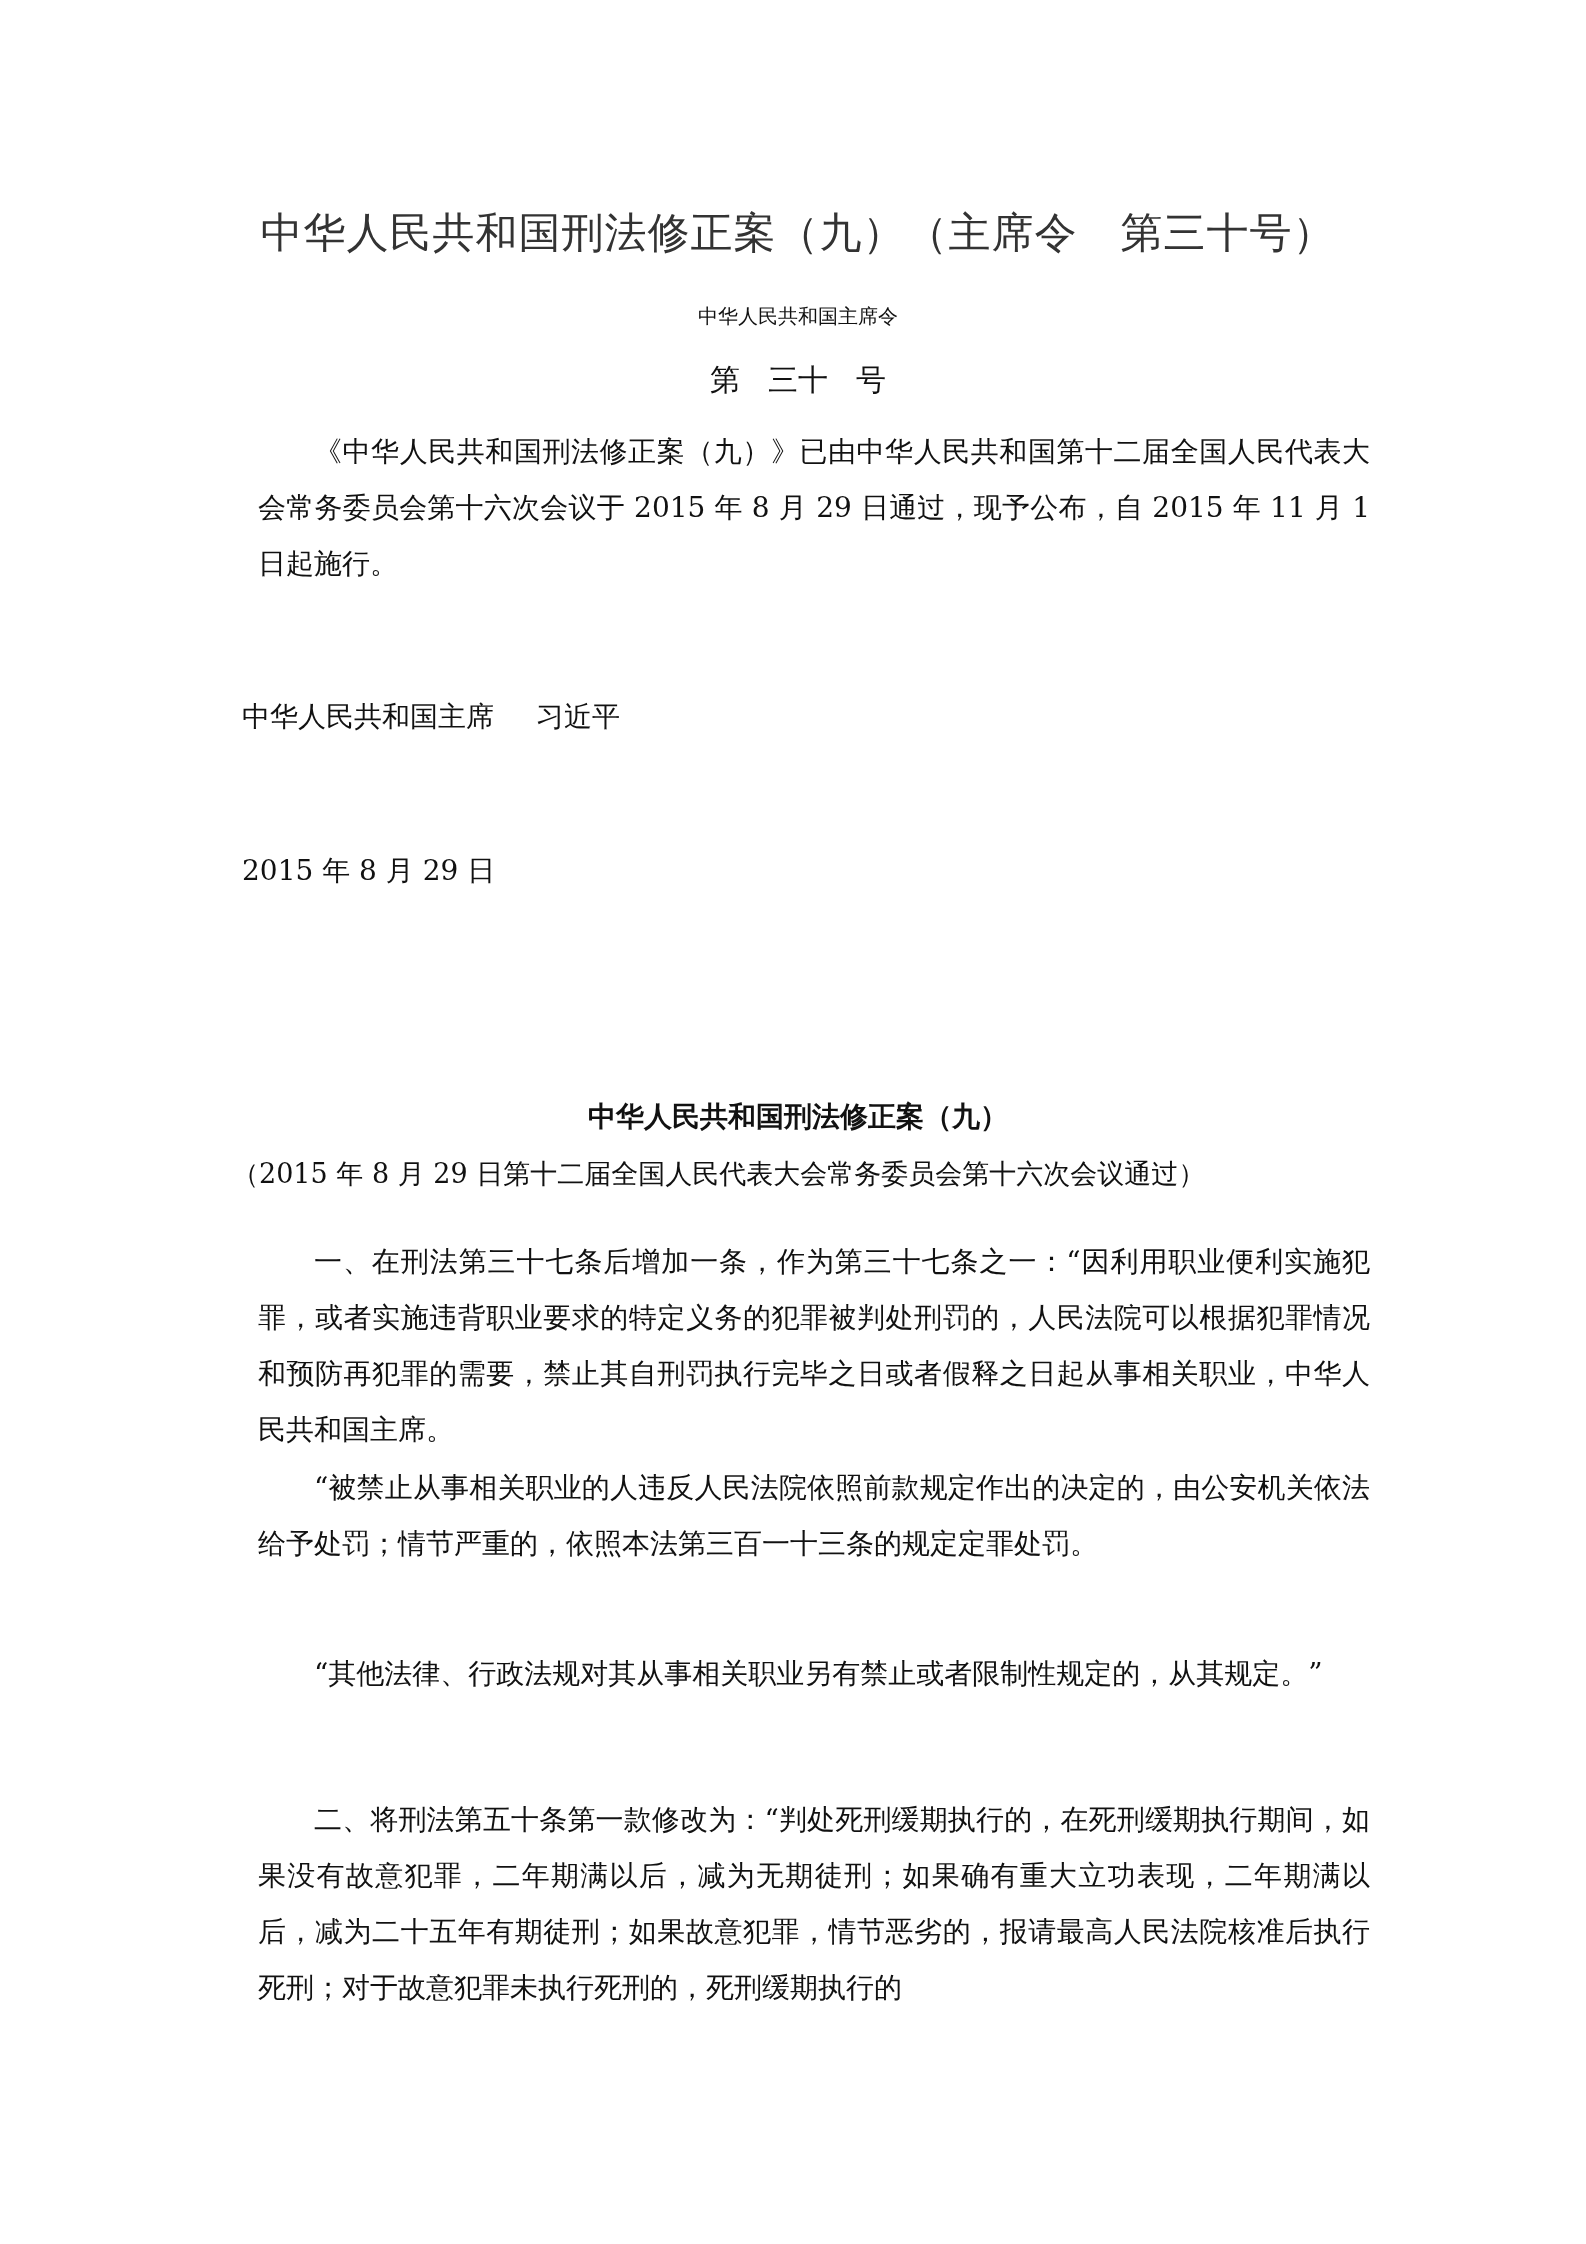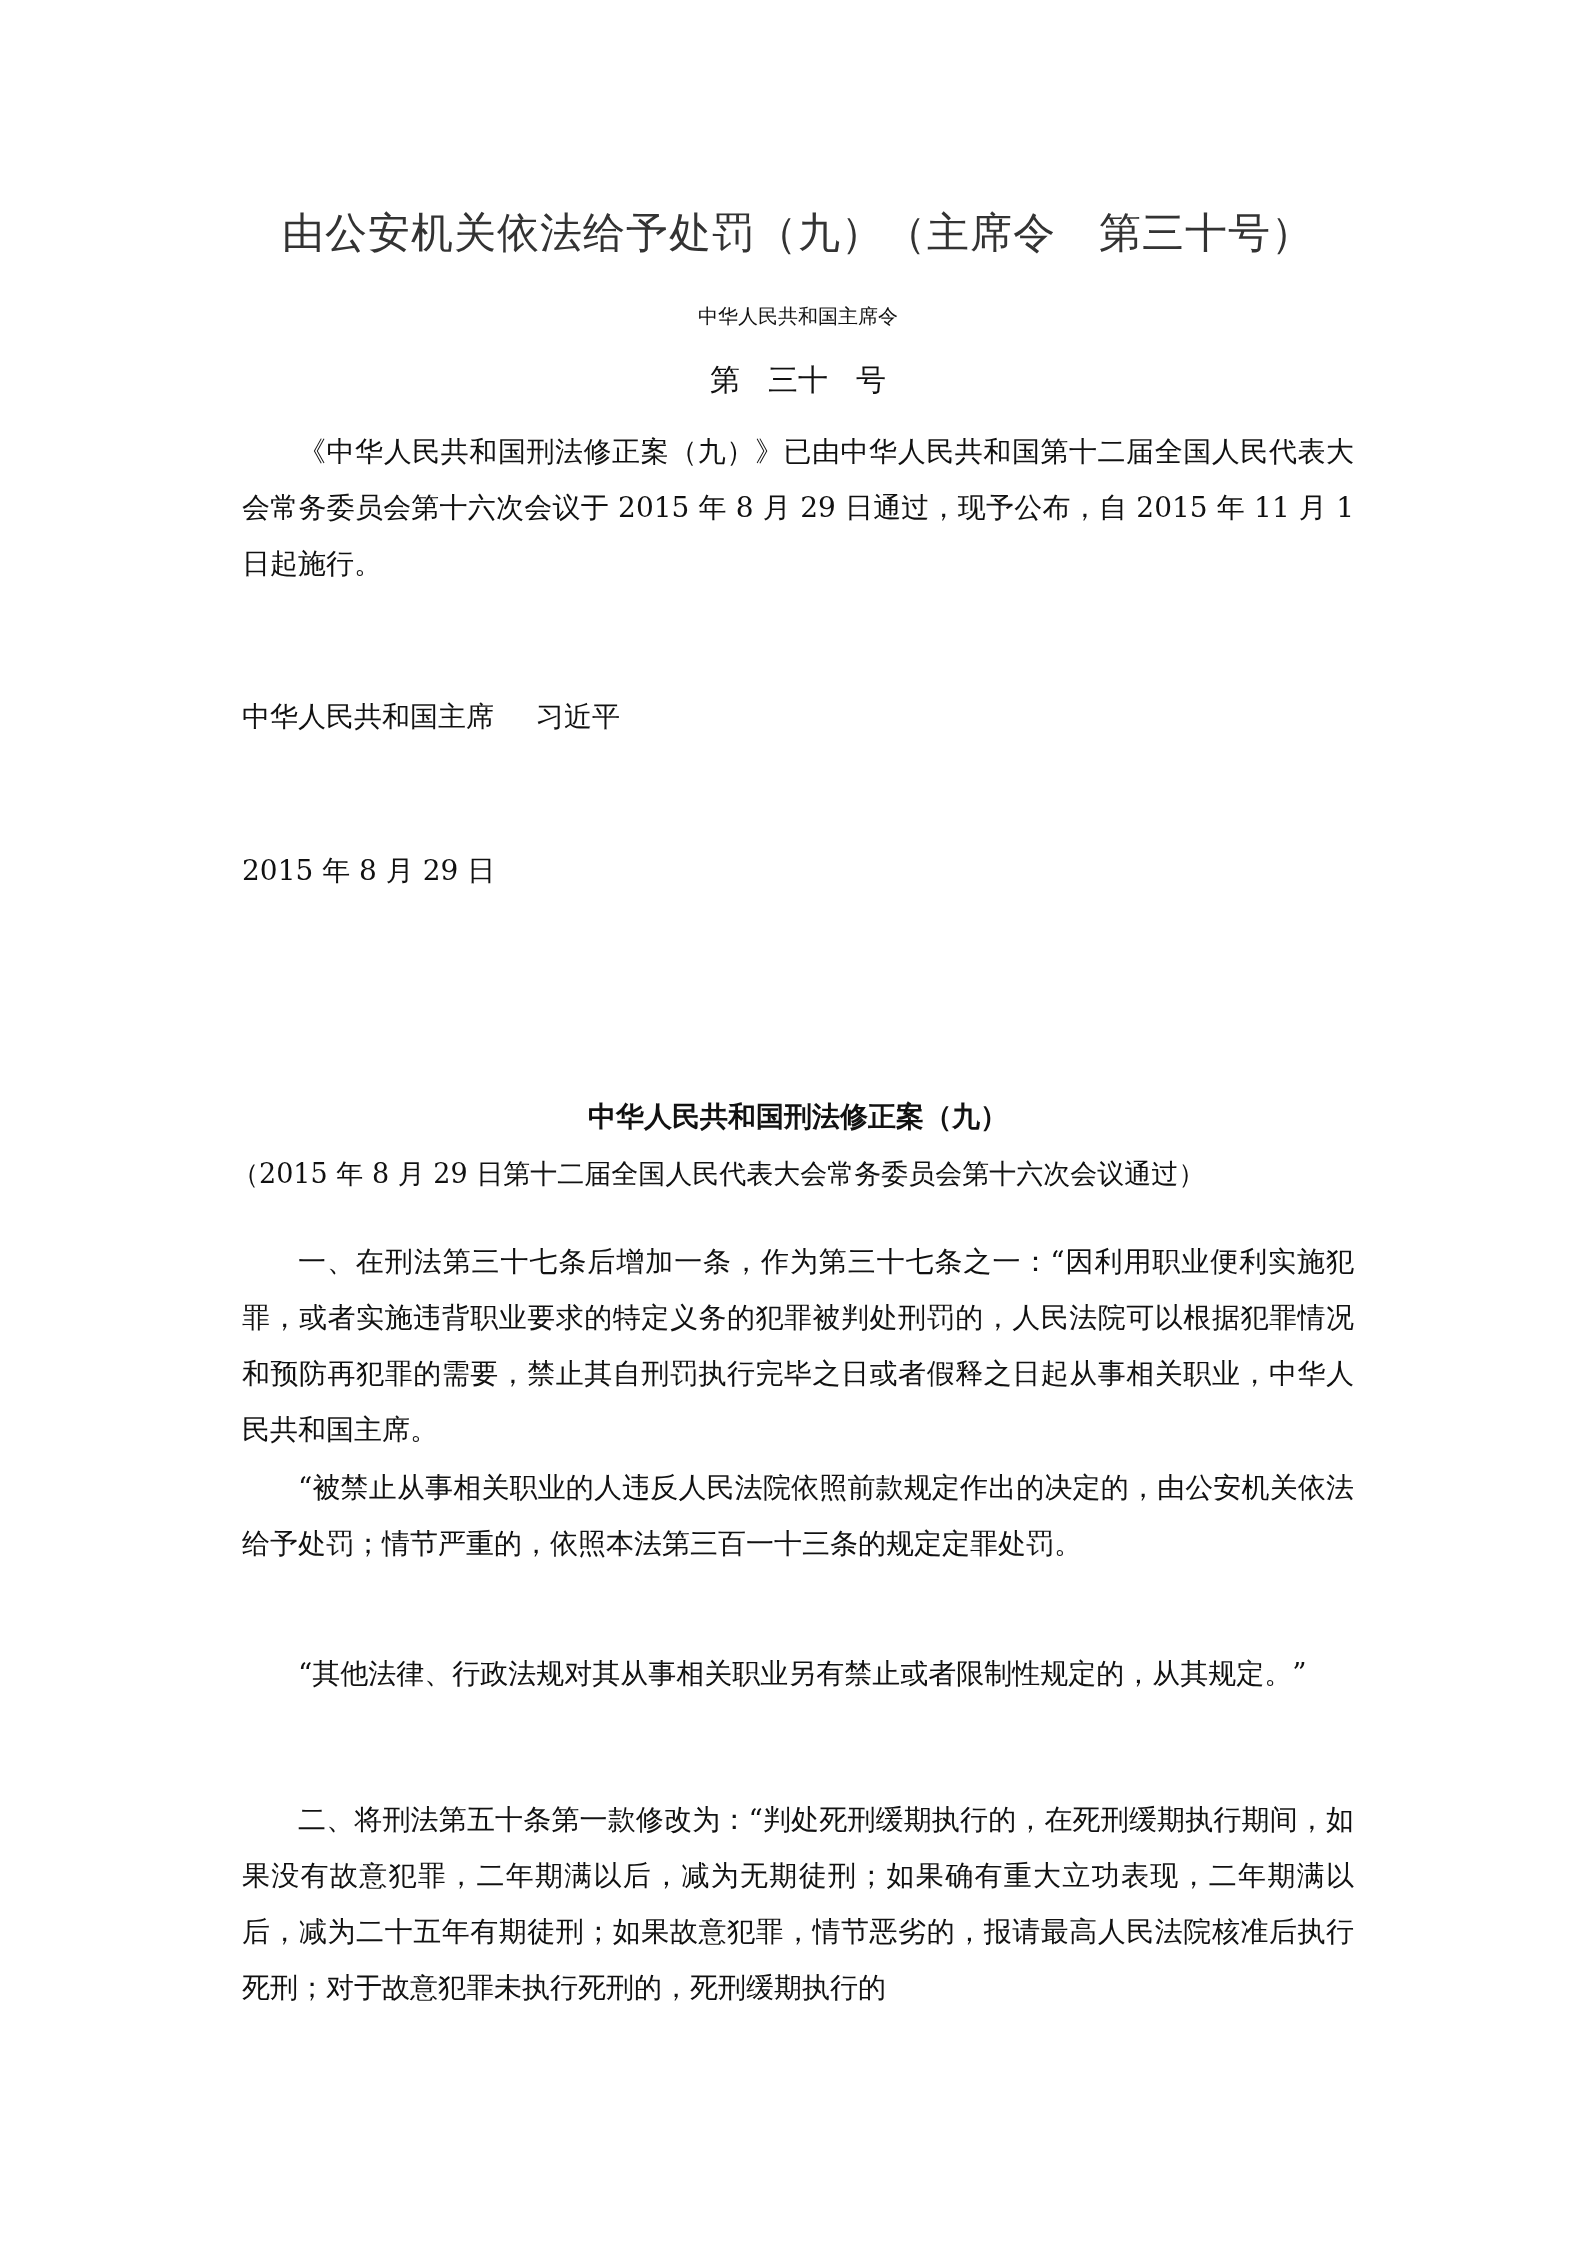--- a/index.html
+++ b/index.html
@@ -6,31 +6,31 @@
   body { width:1586px; height:2244px; position:relative; overflow:hidden;
          font-family:"DejaVu Serif","Liberation Serif",serif; color:#111; }
   .page { position:absolute; left:242px; width:1112px; top:0; }
   .doc-title { position:absolute; left:0; width:100%; top:205px; text-align:center;
     font-family:"DejaVu Sans","Liberation Sans",sans-serif; font-size:42px; color:#333; letter-spacing:1px; white-space:nowrap; }
   .order-header { position:absolute; left:0; width:100%; top:303px; text-align:center;
     font-family:"DejaVu Sans","Liberation Sans",sans-serif; font-weight:normal; font-size:20px; }
   .order-number { position:absolute; left:0; width:100%; top:360px; text-align:center; font-size:30px; }
   .order-number span { margin:0 14px; }
   .para { position:absolute; left:0; width:100%; font-size:28px; line-height:56px; text-align:justify; margin:0; }
-  .indent { text-indent:56px; }
+  .indent { text-indent:56px;margin-left:16px; }
   .sig { position:absolute; left:0; font-size:28px; white-space:nowrap; }
   .amend-title { position:absolute; left:0; width:100%; top:1098px; text-align:center;
     font-family:Liberation Mono, monospace; font-weight:bold; font-size:28px; }
   .amend-sub { position:absolute; left:-10px; width:1132px; top:1156px; font-size:27px; white-space:nowrap; }
 </style>
 </head>
 <body>
 
 <div class="page">
-  <div class="doc-title">由公安机关依法给予处罚（九）（主席令　第三十号）</div>
+  <div class="doc-title">中华人民共和国刑法修正案（九）（主席令　第三十号）</div>
   <div class="order-header">中华人民共和国主席令</div>
   <div class="order-number">
     <span>第</span><span>三十</span><span>号</span>
   </div>
 
   <p class="para indent" style="top:424px;">《中华人民共和国刑法修正案（九）》已由中华人民共和国第十二届全国人民代表大会常务委员会第十六次会议于 2015 年 8 月 29 日通过，现予公布，自 2015 年 11 月 1 日起施行。</p>
 
   <div class="sig" style="top:698px;text-align:right;">
     <span>中华人民共和国主席</span><span style="display:inline-block;width:42px;"></span><span>习近平</span>
   </div>

